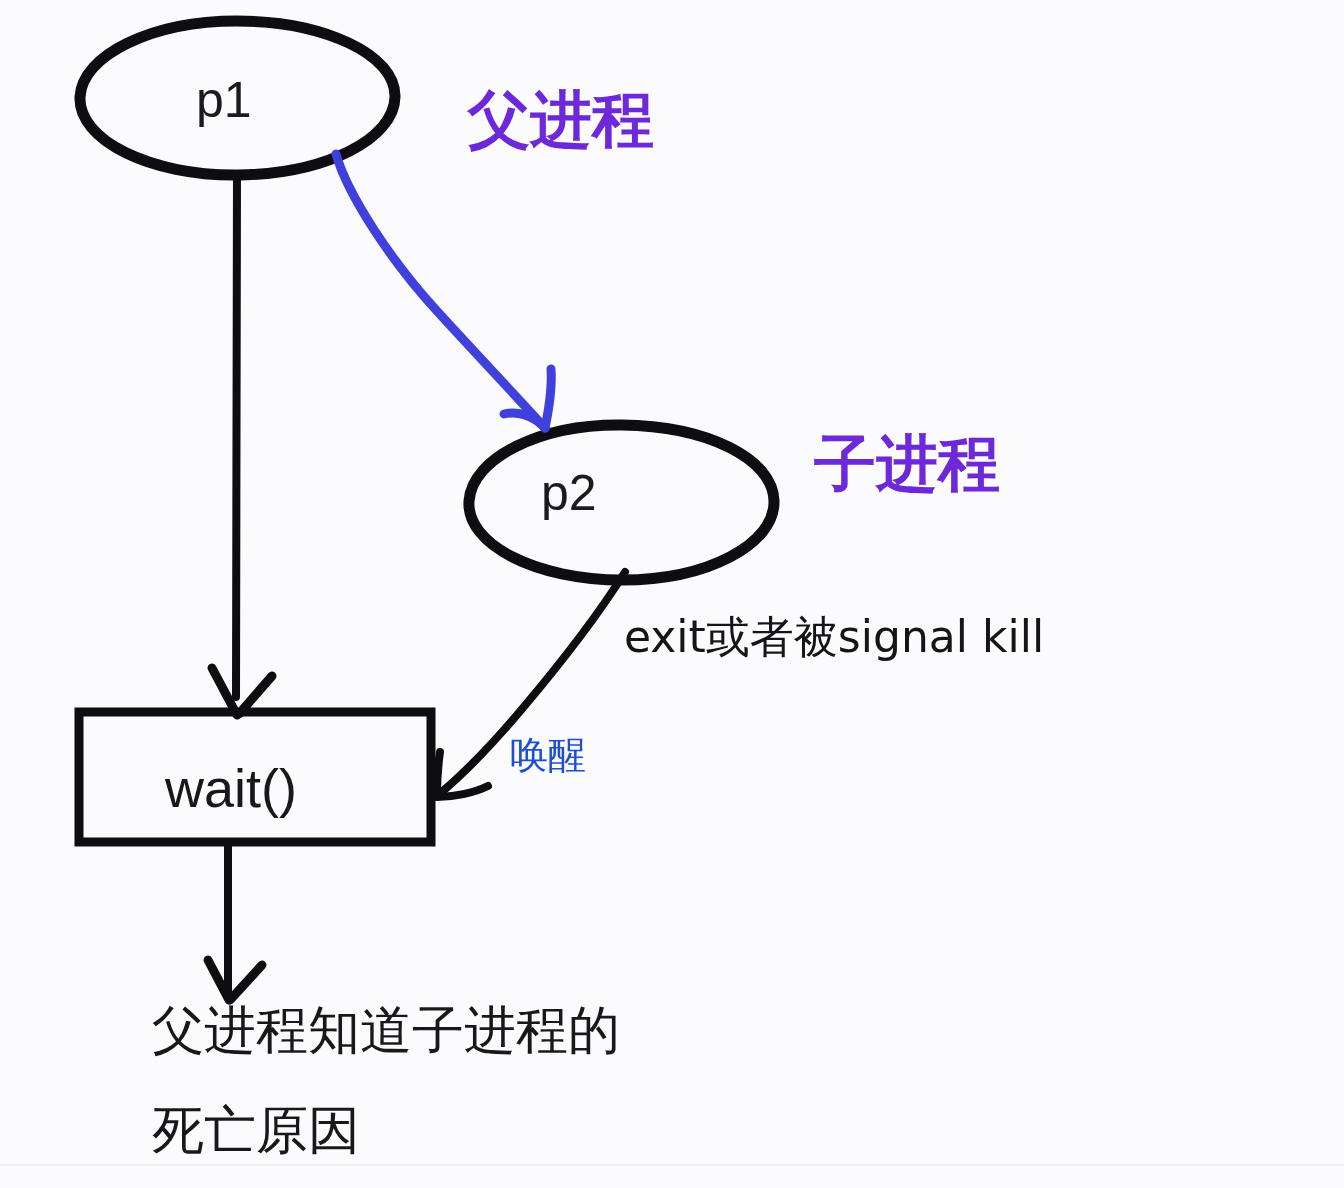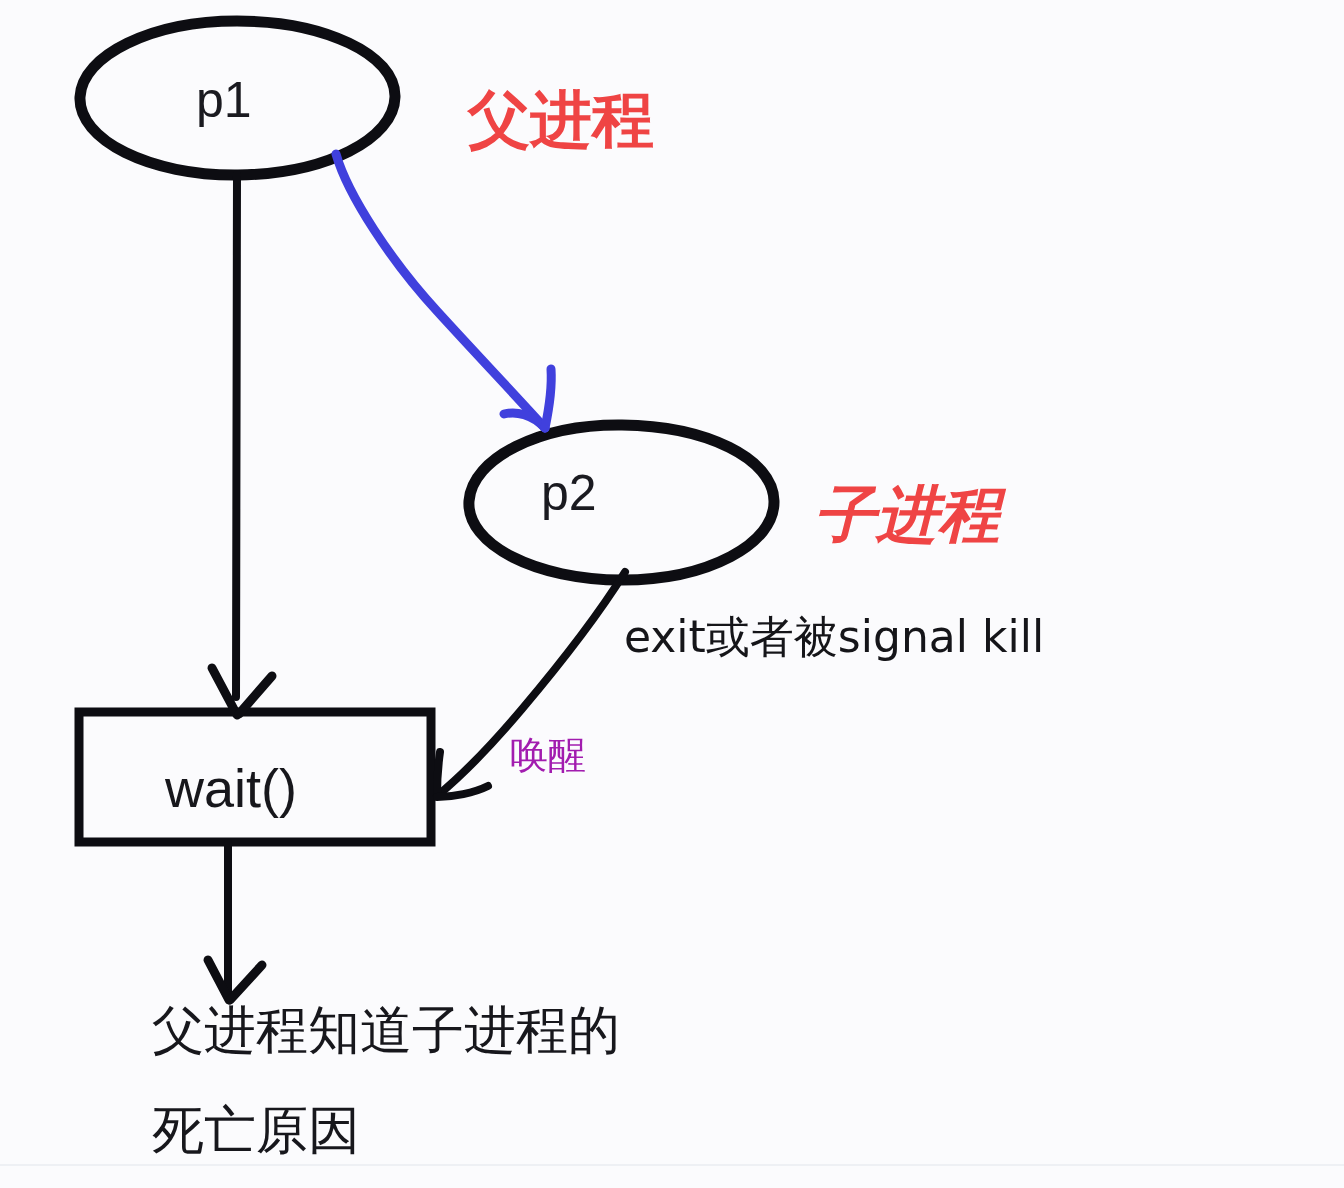--- a/index.html
+++ b/index.html
@@ -33,31 +33,31 @@
     line-height: 1;
   }
   .node-label {
     font-size: 50px;
     color: #1a1a20;
     font-family: "Liberation Sans", "DejaVu Sans", sans-serif;
   }
   .annot-red {
     font-size: 62px;
     font-weight: 600;
-    color: #ef4444;
+    color: #6d28d9;
     font-family: "DejaVu Sans", "Liberation Sans", sans-serif;
   }
   .annot-black {
     font-size: 44px;
     color: #151519;
     font-family: "DejaVu Sans", "Liberation Sans", sans-serif;
   }
   .annot-small {
     font-size: 38px;
-    color: #a21caf;
+    color: #1d4ed8;
     font-family: "DejaVu Sans", "Liberation Sans", sans-serif;
   }
   .concl {
     font-size: 52px;
     color: #17171c;
     font-family: "DejaVu Sans", "Liberation Sans", sans-serif;
   }
   .box-label {
     font-size: 54px;
     color: #17171c;
@@ -127,21 +127,21 @@
   </svg>
 
   <div class="txt node-label" style="left:196px; top:75px;">p1</div>
 
   <div class="txt node-label" style="left:541px; top:468px;">p2</div>
 
   <div class="txt box-label" style="left:145px; top:761px;margin-left:20px;">wait()</div>
 
   <div class="txt annot-red" style="left:468px; top:89px;">父进程</div>
 
-  <div class="txt annot-red" style="left:814px; top:484px;font-style:italic;">子进程</div>
+  <div class="txt annot-red" style="left:814px; top:433px;">子进程</div>
 
   <div class="txt annot-black" style="left:624px; top:615px;">exit或者被signal kill</div>
 
   <div class="txt annot-small" style="left:510px; top:736px;">唤醒</div>
 
   <div class="txt concl" style="left:152px; top:1004px;">父进程知道子进程的</div>
   <div class="txt concl" style="left:152px; top:1104px;">死亡原因</div>
 
   <div class="baseline-rule" style="top:1164px;"></div>
 

